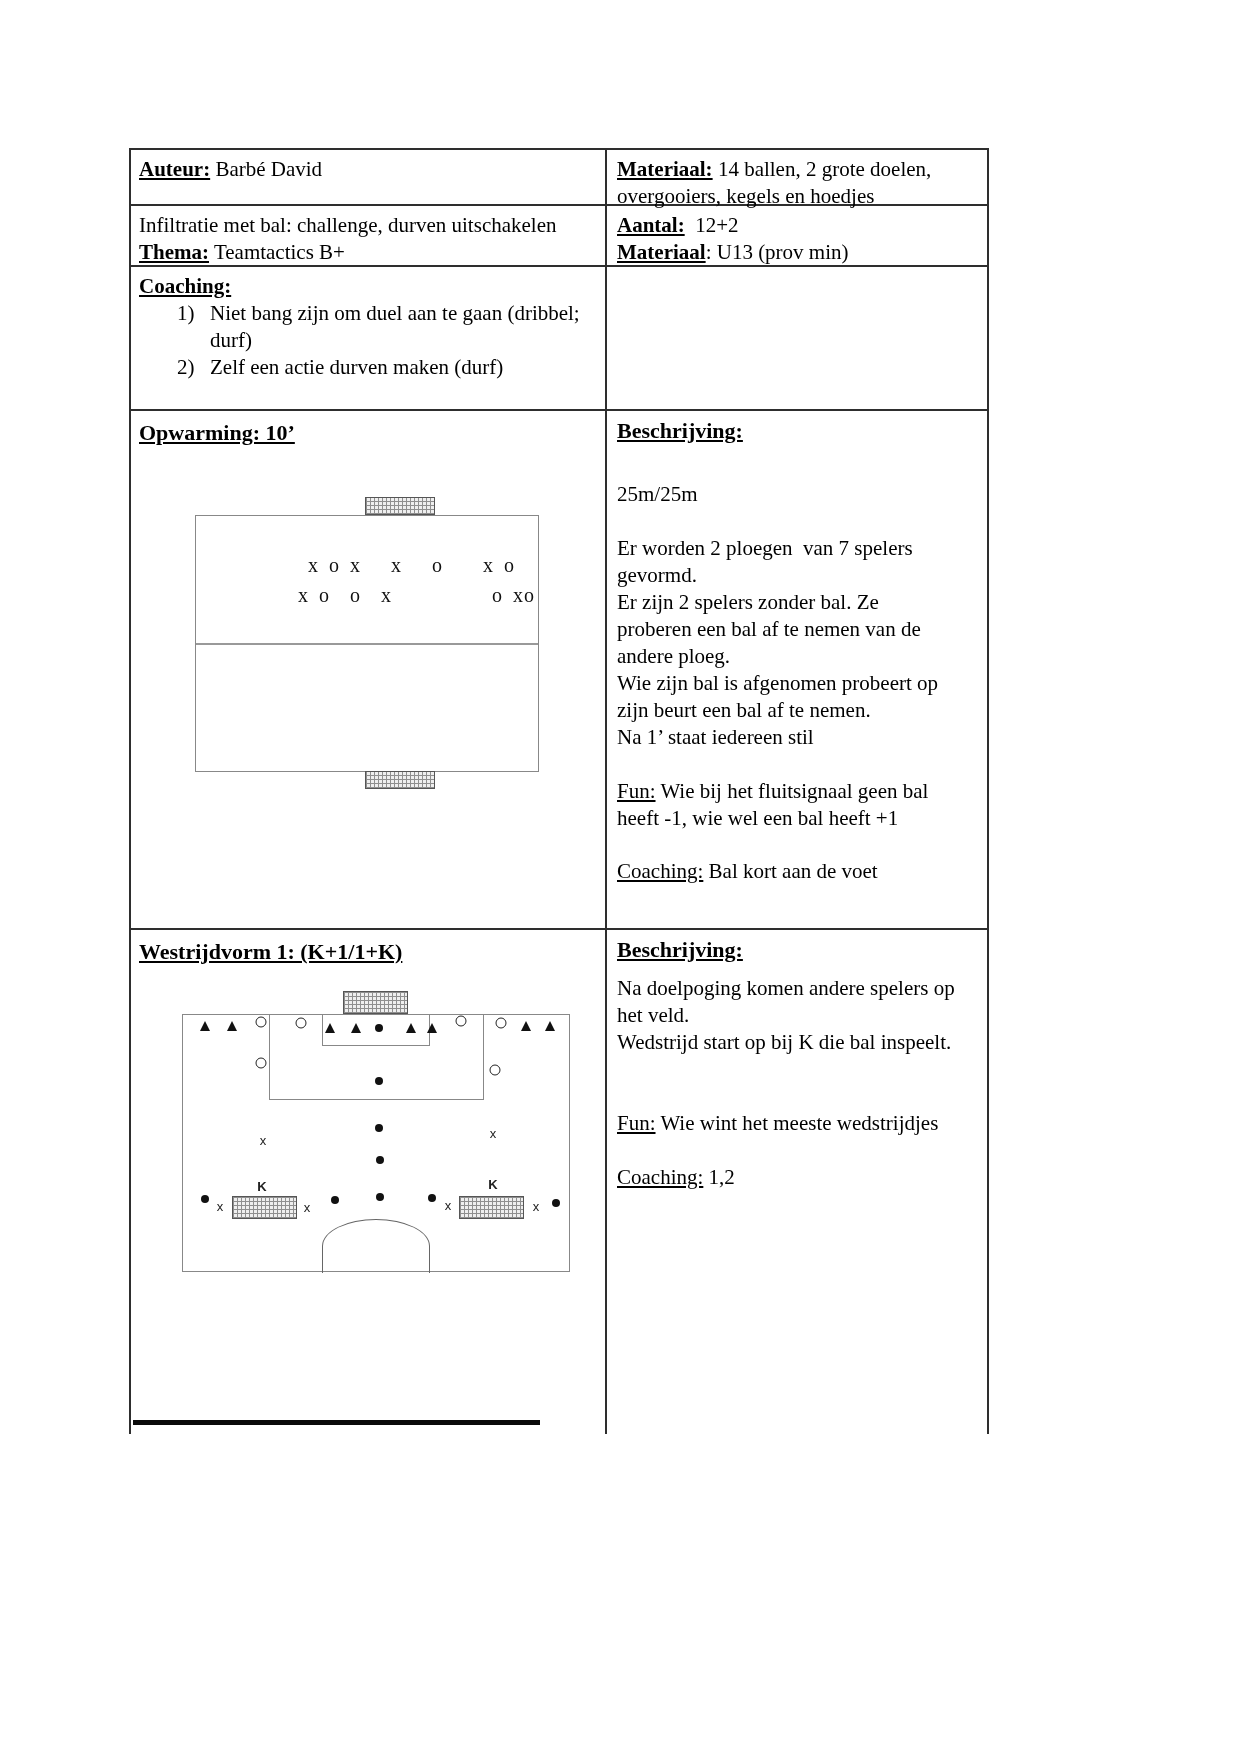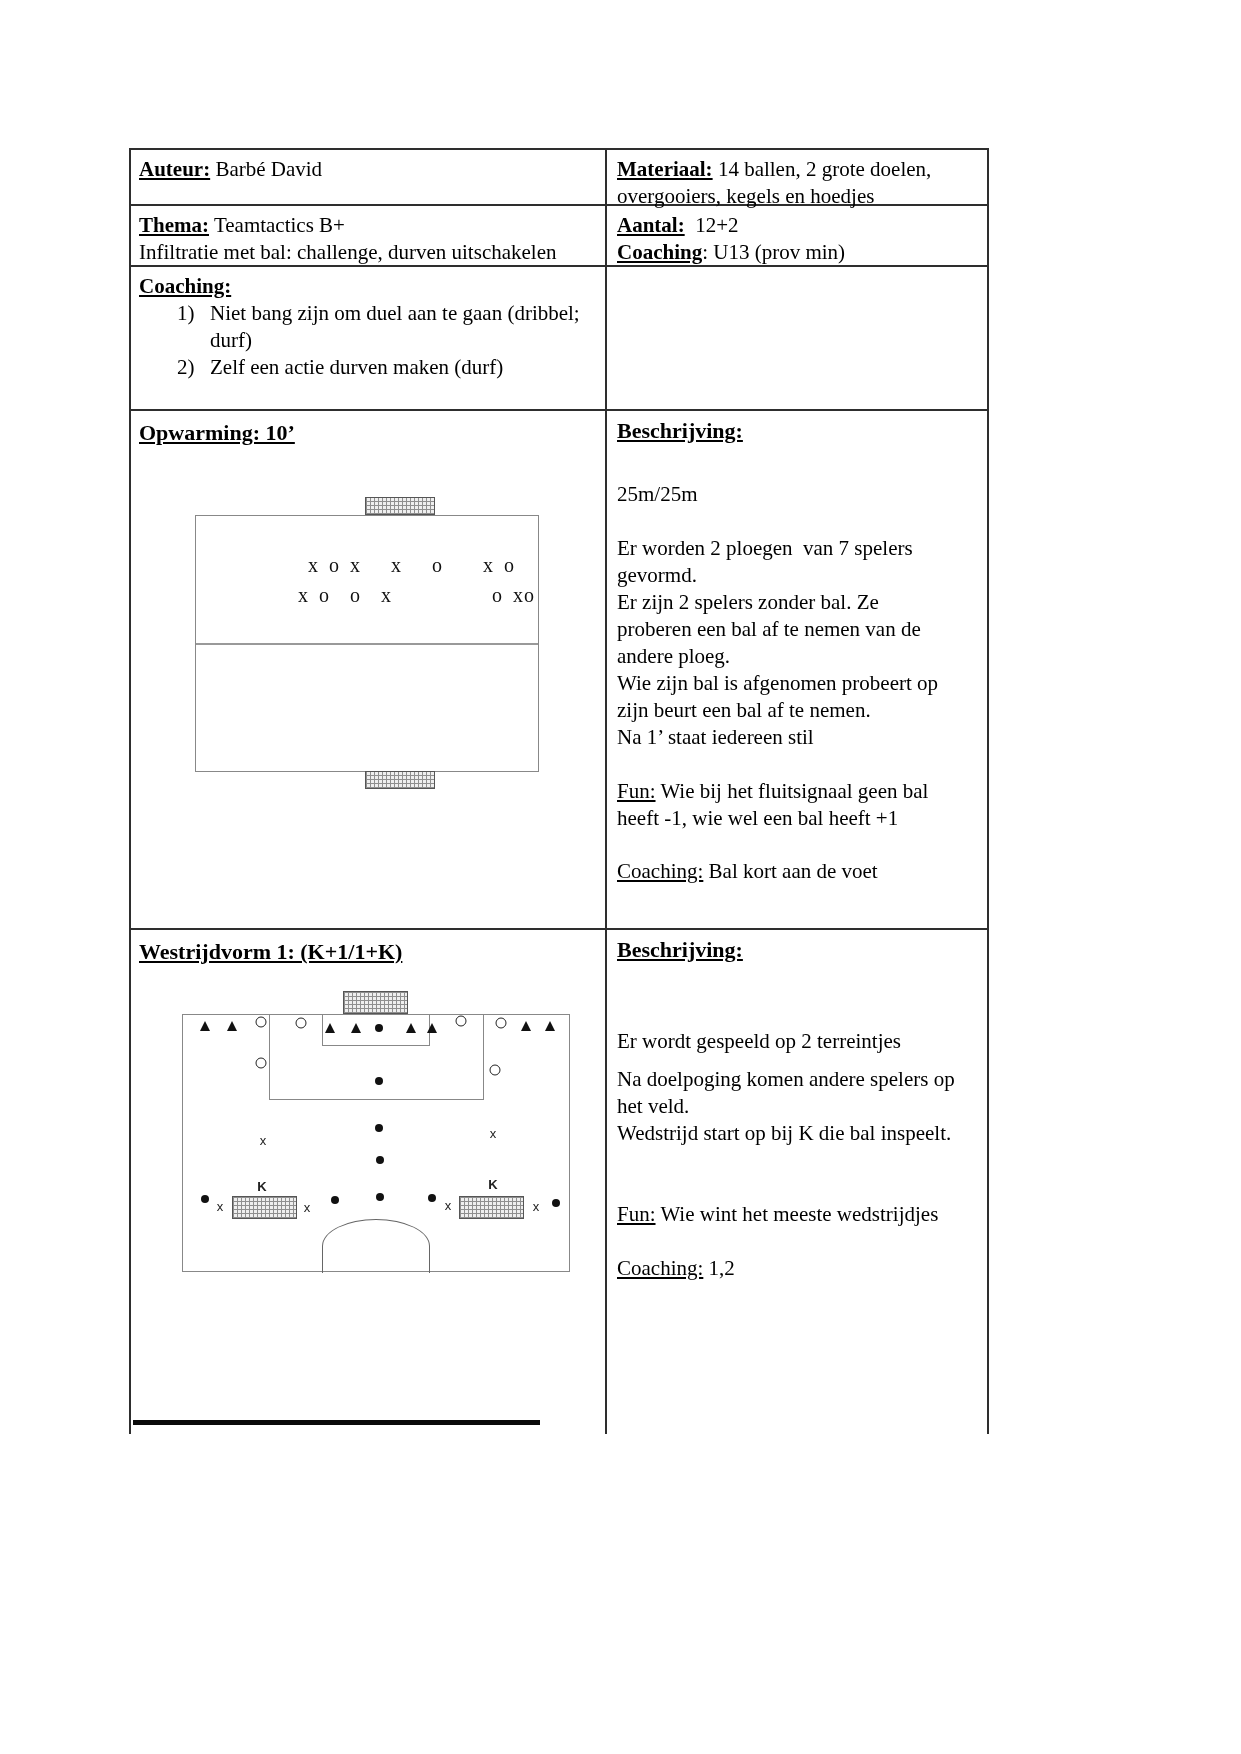--- a/index.html
+++ b/index.html
@@ -81,28 +81,28 @@
       <p><span class="lbl">Auteur:</span>
       <span>Barbé David</span></p>
     </div>
     <div class="cell" style="left:478px;top:2px;width:372px;height:54px;padding:6px 14px 0 10px">
       <p><span class="lbl">Materiaal:</span>
       <span class="prewrap">14 ballen, 2 grote doelen,
 overgooiers, kegels en hoedjes</span></p>
     </div>
 
     <div class="cell" style="left:2px;top:58px;width:466px;height:59px;padding:6px 0 0 8px">
+      <p>Infiltratie met bal: challenge, durven uitschakelen</p>
       <p><span class="lbl">Thema:</span>
       <span>Teamtactics B+</span></p>
-      <p>Infiltratie met bal: challenge, durven uitschakelen</p>
     </div>
     <div class="cell" style="left:478px;top:58px;width:372px;height:59px;padding:6px 0 0 10px">
       <p><span class="lbl">Aantal:</span>&nbsp;
       <span>12+2</span></p>
-      <p><span class="lbl">Coaching</span><span>: U13 (prov min)</span></p>
+      <p><span class="lbl">Materiaal</span><span>: U13 (prov min)</span></p>
     </div>
 
     <div class="cell" style="left:2px;top:119px;width:466px;height:142px;padding:6px 0 0 8px">
       <p><span class="lbl">Coaching:</span></p>
       <div class="li">
         <span class="num">1)</span>
         <span class="litxt">Niet bang zijn om duel aan te gaan (dribbel;
 durf)</span>
       </div>
       <div class="li">
@@ -177,21 +177,20 @@
           <div class="m xm" style="left: 37px; top: 191px;">x</div>
           <div class="m xm" style="left: 124px; top: 192px;">x</div>
           <div class="m xm" style="left: 265px; top: 190px;">x</div>
           <div class="m xm" style="left: 353px; top: 191px;">x</div>
           <div class="m km" style="left: 79px; top: 171px;">K</div>
           <div class="m km" style="left: 310px; top: 169px;">K</div>
         </div>
     </div>
     <div class="cell" style="left:478px;top:782px;width:368px;height:502px;padding:6px 0 0 10px">
       <div class="sect-title">Beschrijving:</div>
-      <p style="margin-top:64px">Er wordt gespeeld op 2 terreintjes</p>
       <p class="prewrap" style="margin-top:11px">Na doelpoging komen andere spelers op
 het veld.
 Wedstrijd start op bij K die bal inspeelt.</p>
       <p style="margin-top:54px"><span class="ulbl">Fun:</span>
       <span>Wie wint het meeste wedstrijdjes</span></p>
       <p style="margin-top:27px"><span class="ulbl">Coaching:</span>
       <span>1,2</span></p>
     </div>
 
   </div>

